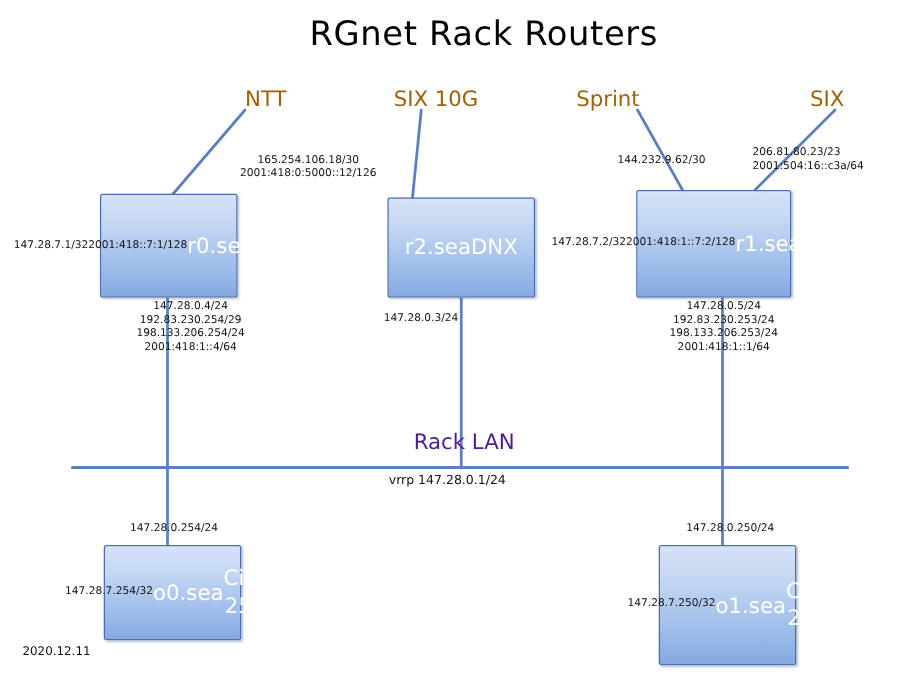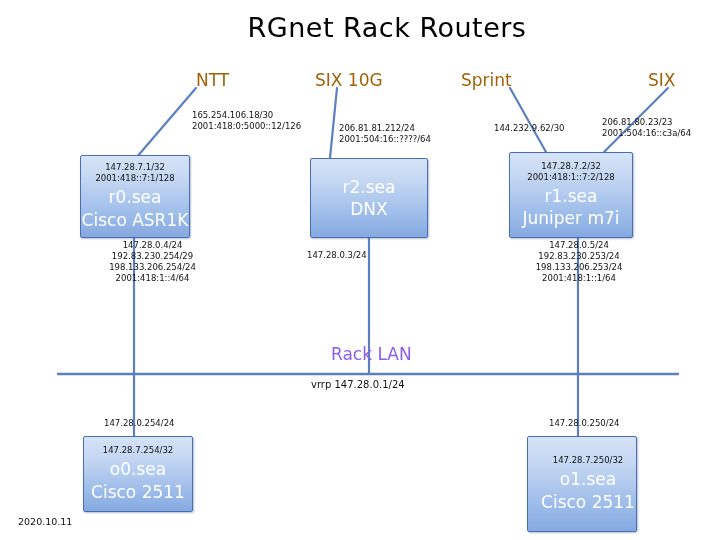--- a/index.html
+++ b/index.html
@@ -53,21 +53,21 @@
   .iplabel.center { text-align: center; }
 
   .node {
     position: absolute;
     box-sizing: border-box;
     border: 1px solid #4a6fae;
     border-radius: 2px;
     background: linear-gradient(to bottom, #d6e3f7 0%, #c3d6f2 30%, #9dbcea 72%, #85a9e0 100%);
     box-shadow: 1px 1px 2px rgba(90,110,150,0.45);
     display: flex;
-    flex-direction: column;
+    flex-direction: row;
     align-items: center;
     justify-content: center;
   }
   .node .nodeip {
     font-size: 8.5px;
     color: #111111;
     line-height: 1.3;
     text-align: center;
   }
   .node .nodename {
@@ -81,21 +81,21 @@
     font-size: 17px;
     color: #ffffff;
     text-align: center;
     line-height: 1.3;
   }
   .node.plain .nodename { margin-top: 0; }
 
   .lanlabel {
     position: absolute;
     font-size: 17px;
-    color: #8b5cf6;
+    color: #4c1d95;
     white-space: nowrap;
   }
   .vrrp {
     position: absolute;
     font-size: 10px;
     color: #111111;
     white-space: nowrap;
   }
   .datestamp {
     position: absolute;
@@ -133,27 +133,23 @@
     <line x1="578" y1="374" x2="578" y2="436" stroke="#5b7fc0" stroke-width="2.2"></line>
   </svg>
 
   <div class="title">RGnet Rack Routers</div>
 
   <div class="provider" style="left:196px; top:70px;">NTT</div>
   <div class="provider" style="left:315px; top:70px;">SIX 10G</div>
   <div class="provider" style="left:461px; top:70px;">Sprint</div>
   <div class="provider" style="left:648px; top:70px;">SIX</div>
 
-  <div class="iplabel" style="left:192px; top:110px;">
+  <div class="iplabel" style="left:192px; top:123px;text-align:center;">
     <div>165.254.106.18/30</div>
     <div>2001:418:0:5000::12/126</div>
-  </div>
-  <div class="iplabel" style="left:339px; top:123px;">
-    <div>206.81.81.212/24</div>
-    <div>2001:504:16::????/64</div>
   </div>
   <div class="iplabel" style="left:494px; top:123px;">
     <div>144.232.9.62/30</div>
   </div>
   <div class="iplabel" style="left:602px; top:117px;">
     <div>206.81.80.23/23</div>
     <div>2001:504:16::c3a/64</div>
   </div>
 
   <div class="node" style="left:80px; top:155px; width:110px; height:83px;">
@@ -204,15 +200,15 @@
 
   <div class="iplabel" style="left:549px; top:418px;">
     <div>147.28.0.250/24</div>
   </div>
   <div class="node" style="left:527px; top:436px; width:110px; height:96px;padding-left:12px;">
     <div class="nodeip">147.28.7.250/32</div>
     <div class="nodename">o1.sea</div>
     <div class="nodemodel">Cisco 2511</div>
   </div>
 
-  <div class="datestamp">2020.10.11</div>
+  <div class="datestamp">2020.12.11</div>
 
 </div>
 
 </body></html>

